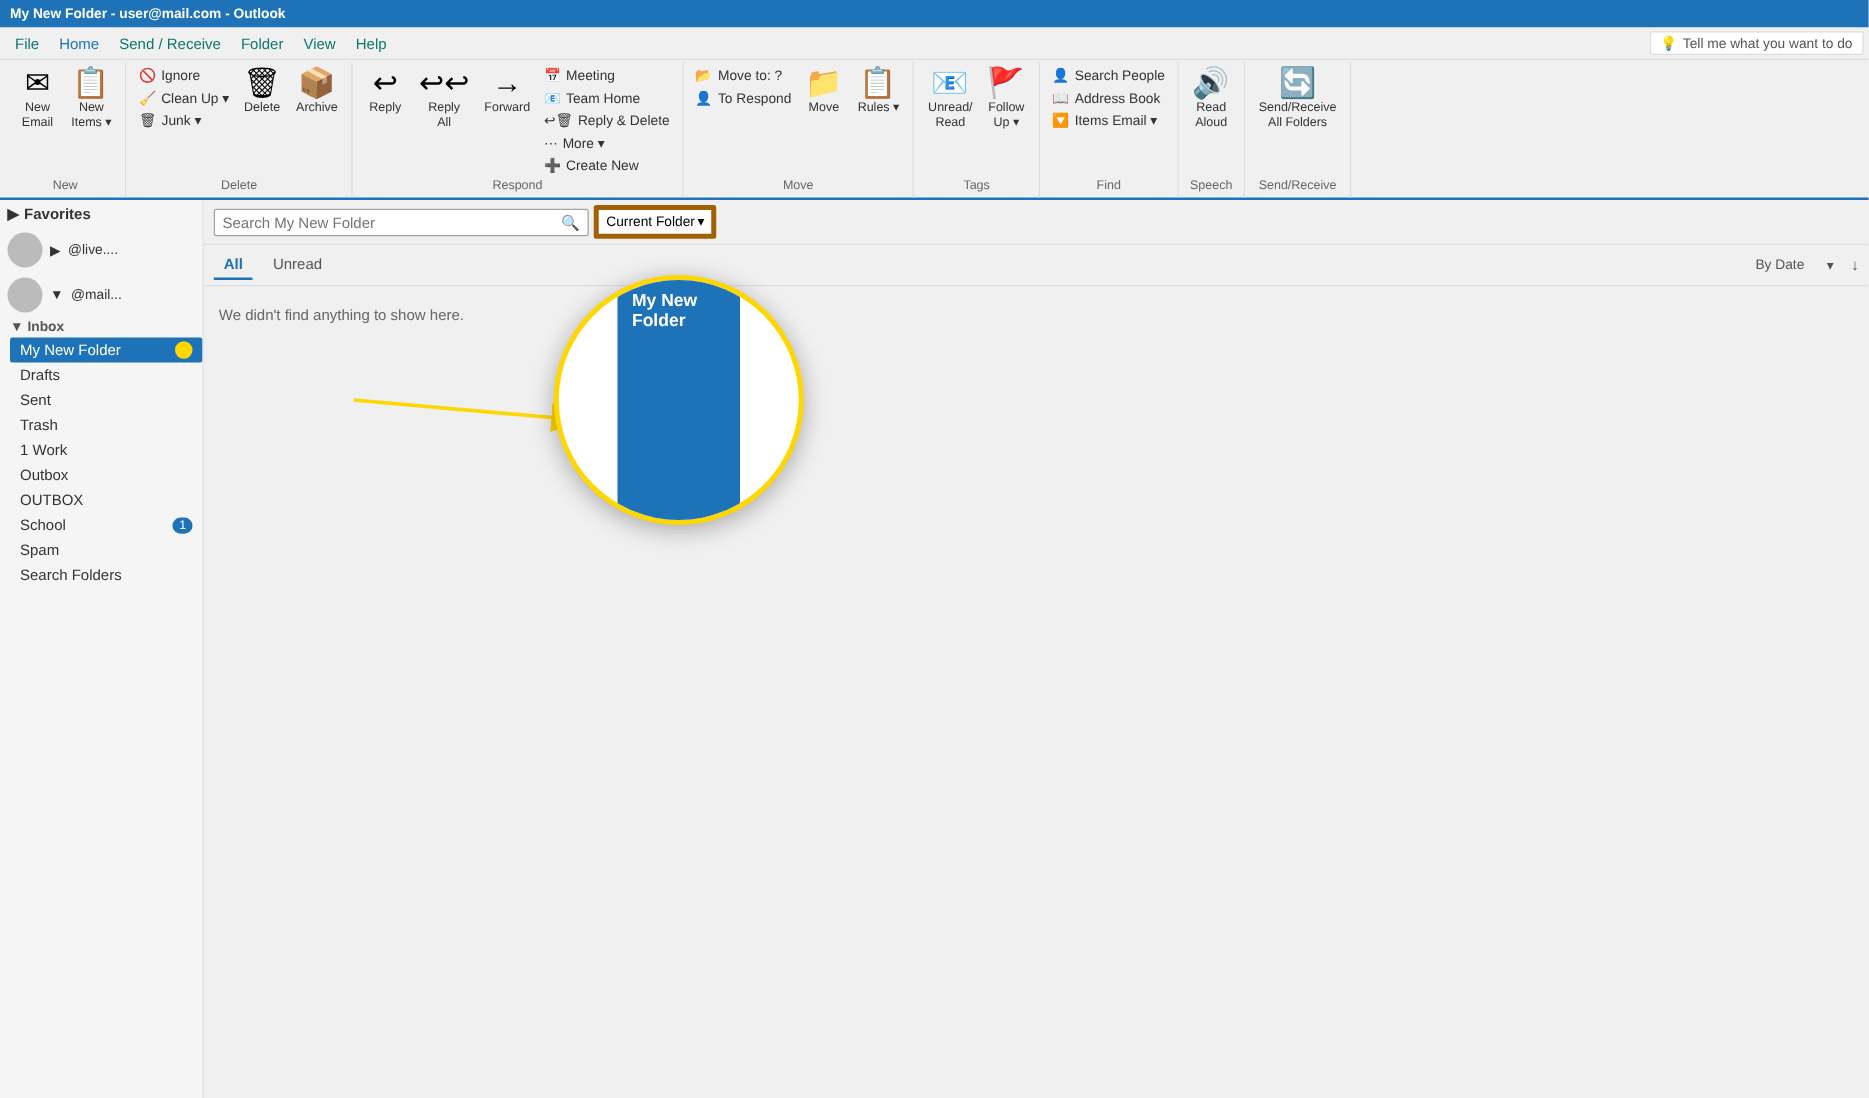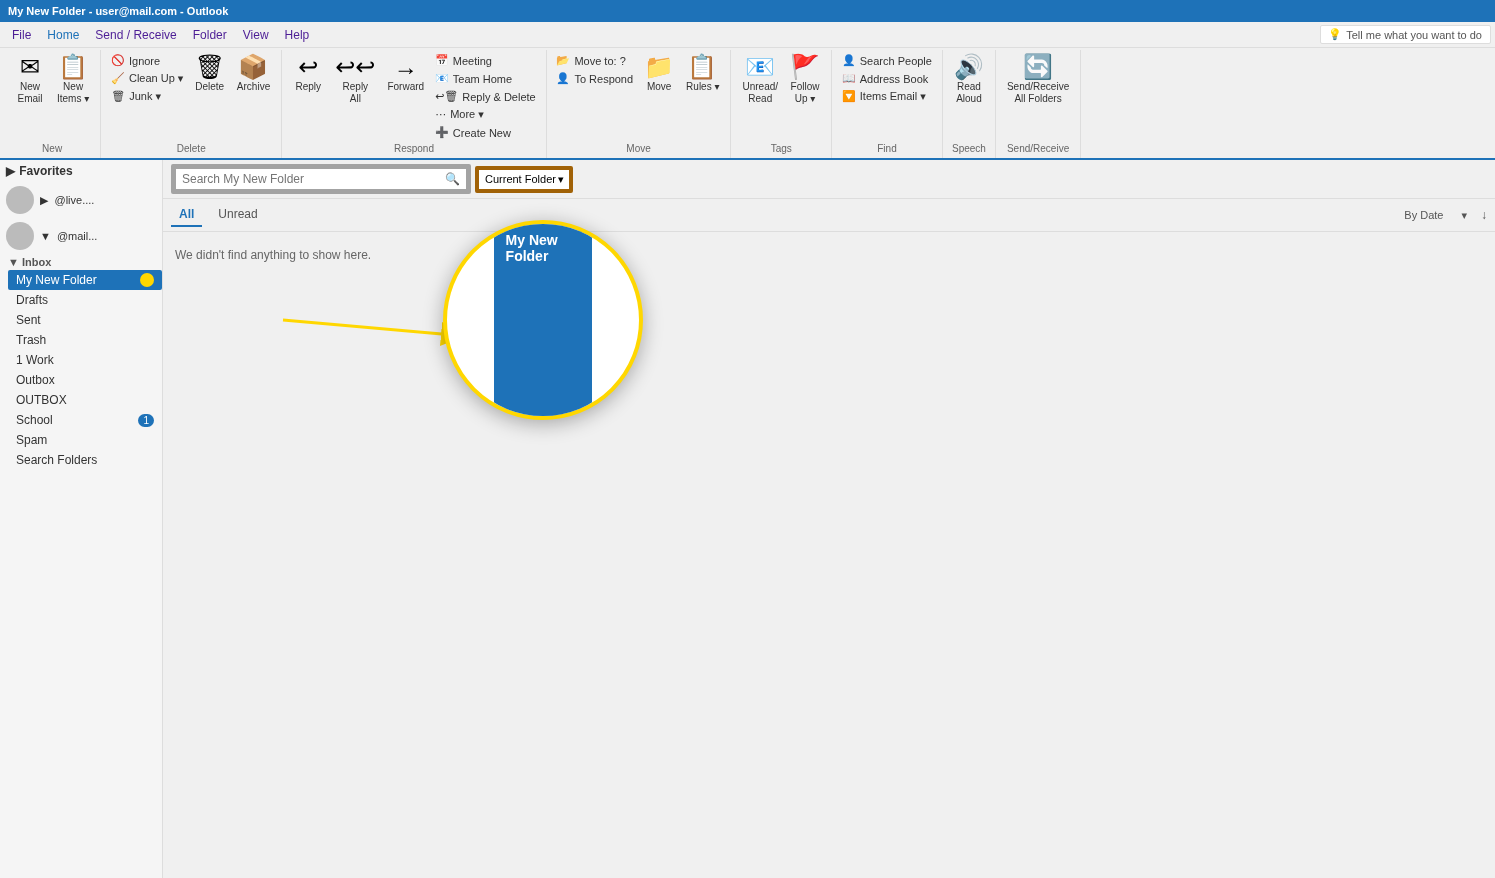--- a/index.html
+++ b/index.html
@@ -23,21 +23,21 @@
       height: 26px;
       display: flex;
       align-items: center;
       padding: 0 4px;
       border-bottom: 1px solid #ddd;
     }
     .menu-bar-item {
       padding: 2px 8px;
       cursor: pointer;
       font-size: 12px;
-      color: #4c1d95;
+      color: #0f766e;
     }
     .menu-bar-item.active { color: #1e72b8; }
     .tell-me {
       margin-left: auto;
       display: flex;
       align-items: center;
       gap: 4px;
       color: #555;
       padding: 2px 8px;
       border: 1px solid #ddd;
@@ -185,21 +185,21 @@
       align-items: center;
       padding: 4px 8px;
       background: #f0f0f0;
       border-bottom: 1px solid #ddd;
       gap: 4px;
     }
     .search-input-wrapper {
       display: flex;
       align-items: center;
       background: white;
-      border: 5px solid #a3a3a3;
+      border: 1px solid #a3a3a3;
       border-radius: 2px;
       padding: 3px 6px;
       flex: 1;
       max-width: 300px;
     }
     .search-input-wrapper input {
       border: none;
       outline: none;
       font-size: 12px;
       flex: 1;

